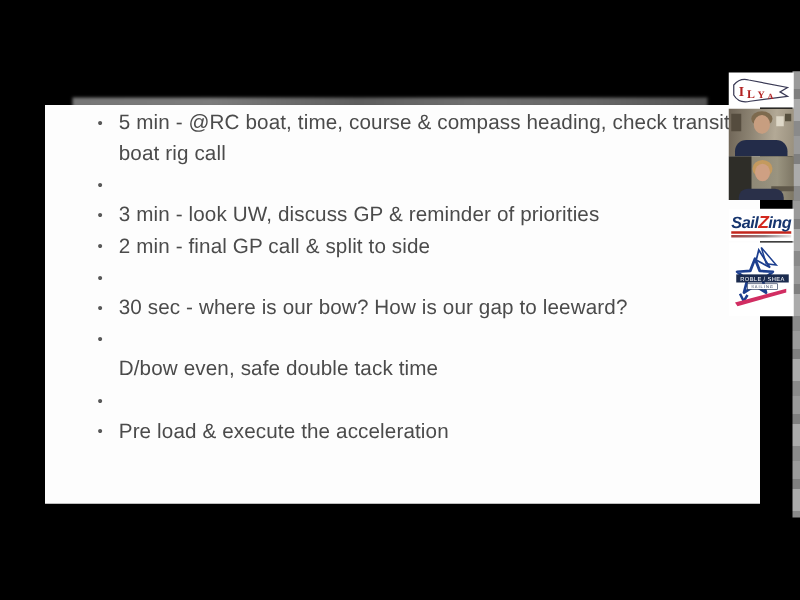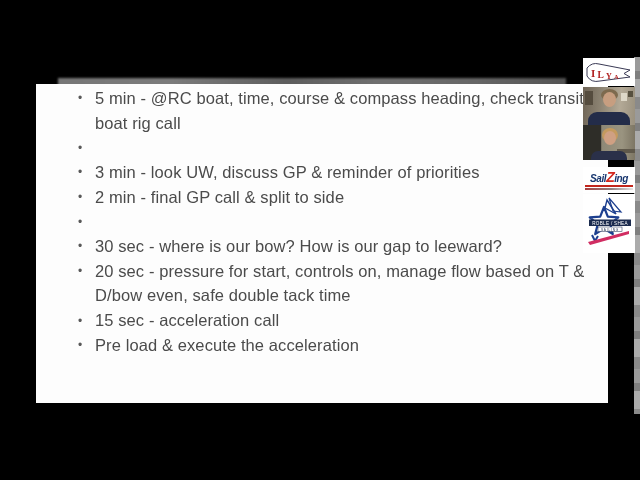--- a/index.html
+++ b/index.html
@@ -33,21 +33,21 @@
     background:linear-gradient(95deg,#6e6456 0%,#8d8473 35%,#b3a996 70%,#99907e 100%);}
   .cam2{top:125px;height:35px;
     background:linear-gradient(90deg,#2e2d28 0%,#2e2d28 34%,#8e8876 36%,#9a9480 75%,#7d7664 100%);}
   .cam,.panel{box-sizing:border-box;}
   .abs{position:absolute;}
 
   
   .sailzing{top:167px;height:26px;padding:3px 2px 0 2px;box-sizing:border-box;}
   .sz-line{display:flex;align-items:baseline;justify-content:center;
     font-style:italic;font-weight:bold;line-height:1;}
-  .sz-sail,.sz-ing{font-size:10px;color:#16356e;letter-spacing:-0.4px;}
+  .sz-sail,.sz-ing{font-size:13px;color:#16356e;letter-spacing:-0.4px;}
   .sz-z{font-size:14px;color:#d3281e;letter-spacing:-0.5px;}
   .sz-rule{height:1.5px;background:#c3261c;margin-top:1px;}
   .sz-tag{height:2.2px;margin-top:1px;
     background:linear-gradient(90deg,#a84040 0%,#8d8080 55%,rgba(160,150,150,.25) 100%);}
 
   
   .roble{top:194px;height:59px;display:flex;align-items:center;justify-content:center;}
 </style>
 </head>
 <body>
@@ -86,30 +86,28 @@
         <span class="dot">•</span>
       </div>
 
       <div class="brow">
         <span class="dot">•</span>
         <span class="btext">30 sec - where is our bow? How is our gap to leeward?</span>
       </div>
 
       <div class="brow">
         <span class="dot">•</span>
-        <span class="btext">20 sec - pressure for start, controls on, manage flow based on T &amp;</span>
       </div>
       <div class="brow">
         <span class="dot"></span>
         <span class="btext">D/bow even, safe double tack time</span>
       </div>
 
       <div class="brow">
         <span class="dot">•</span>
-        <span class="btext">15 sec - acceleration call</span>
       </div>
 
       <div class="brow">
         <span class="dot">•</span>
         <span class="btext">Pre load &amp; execute the acceleration</span>
       </div>
 
     </div>
   </div>
 

